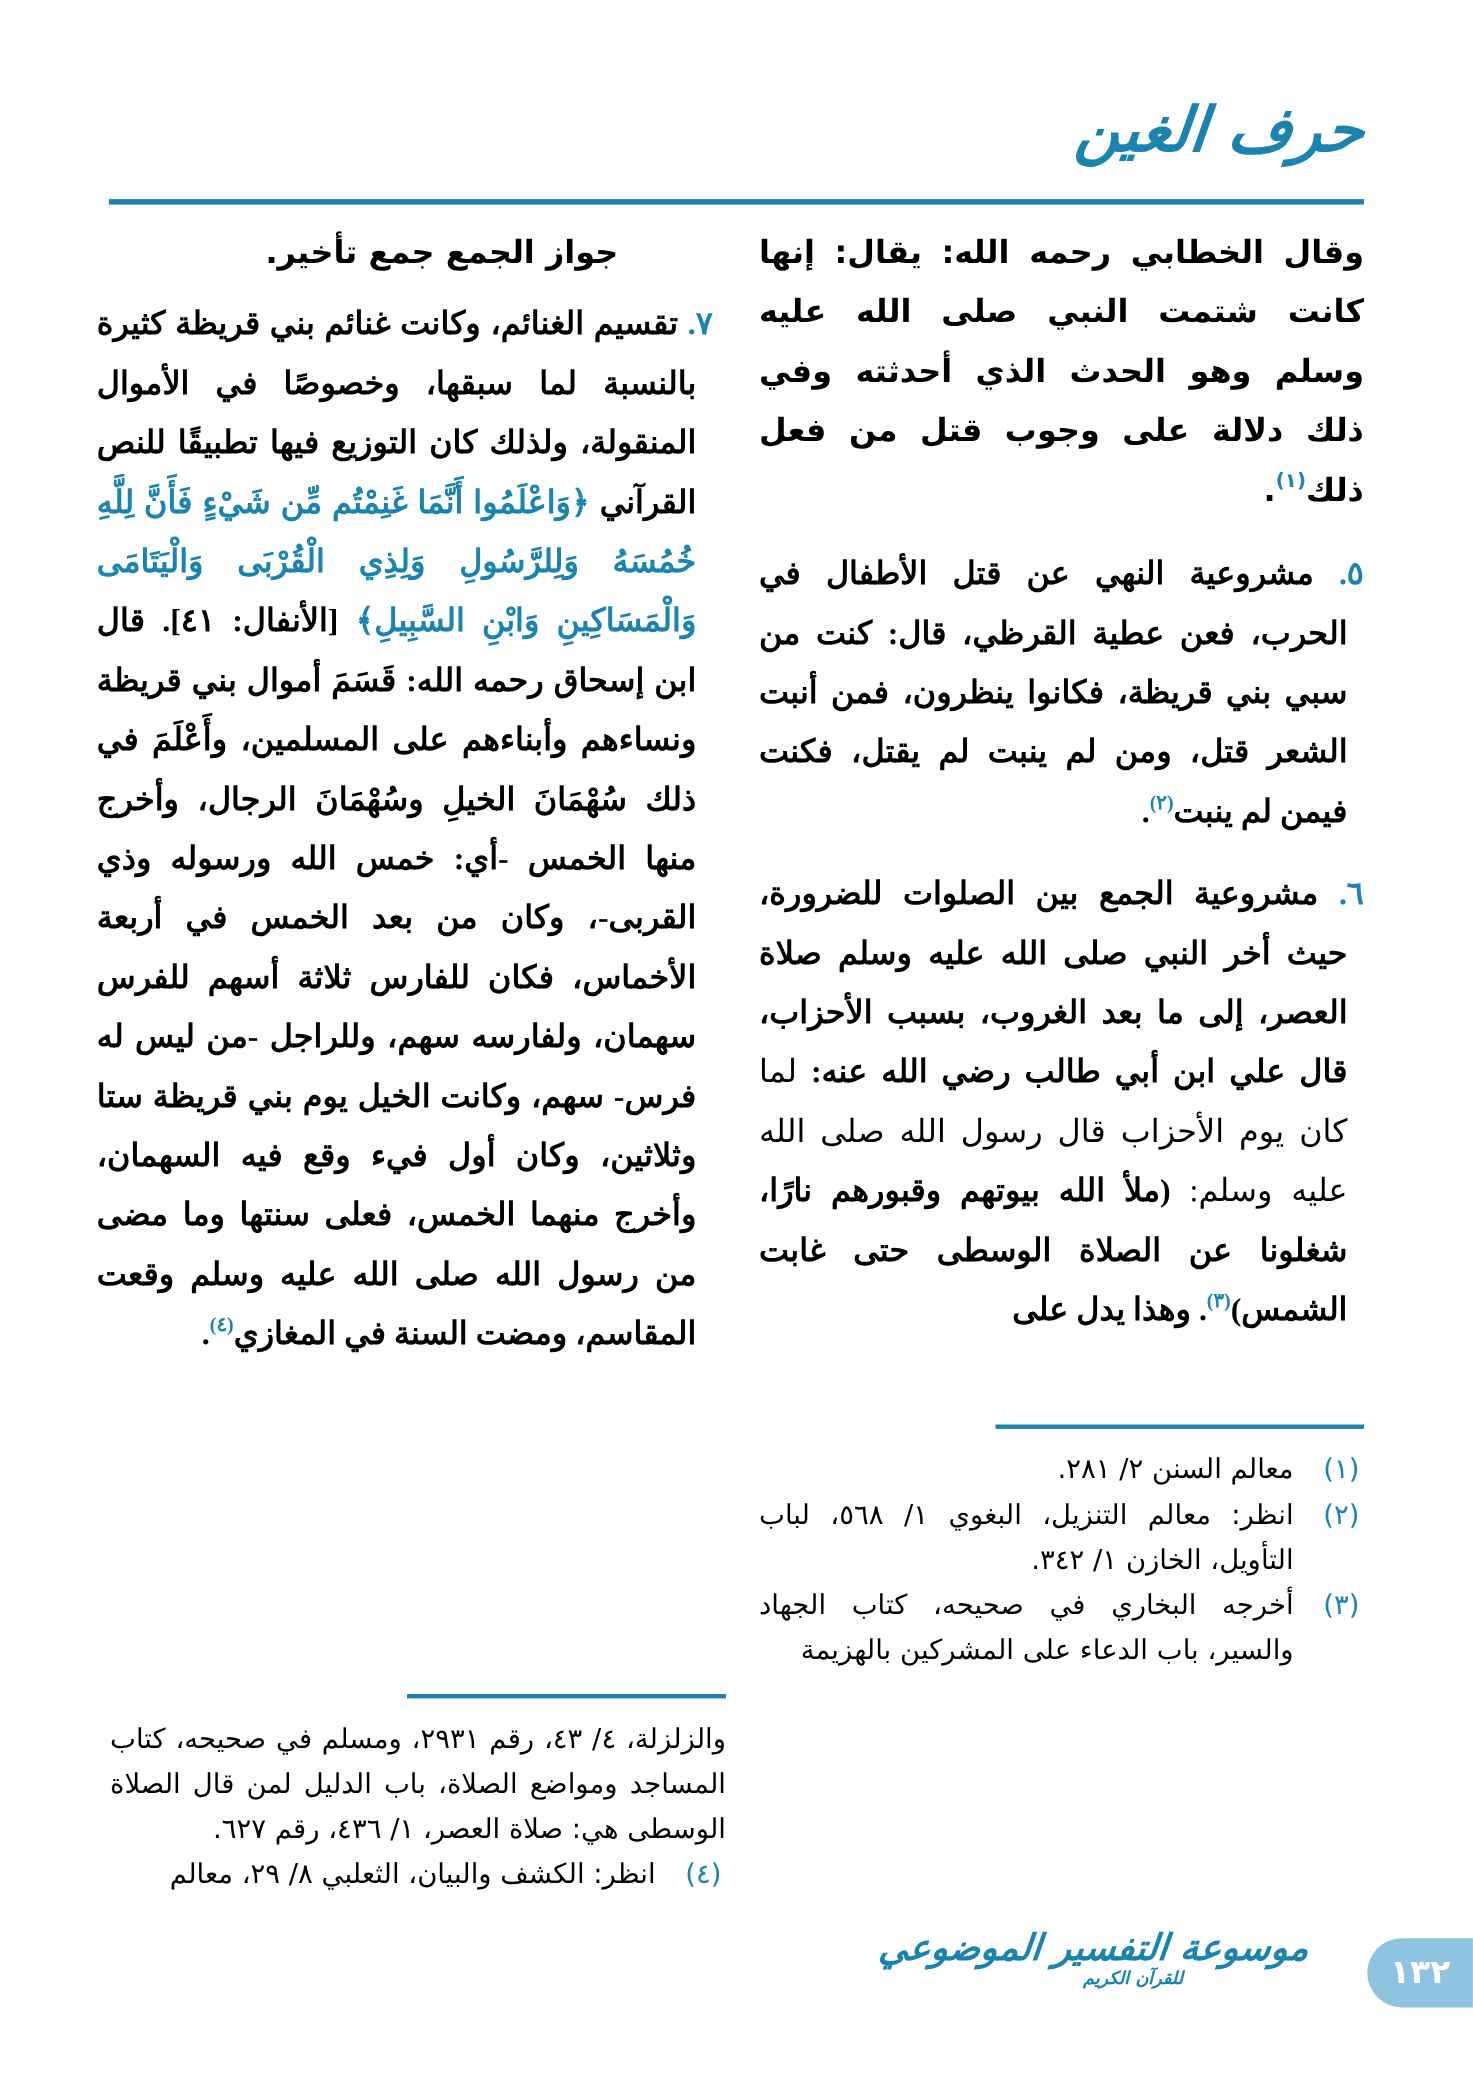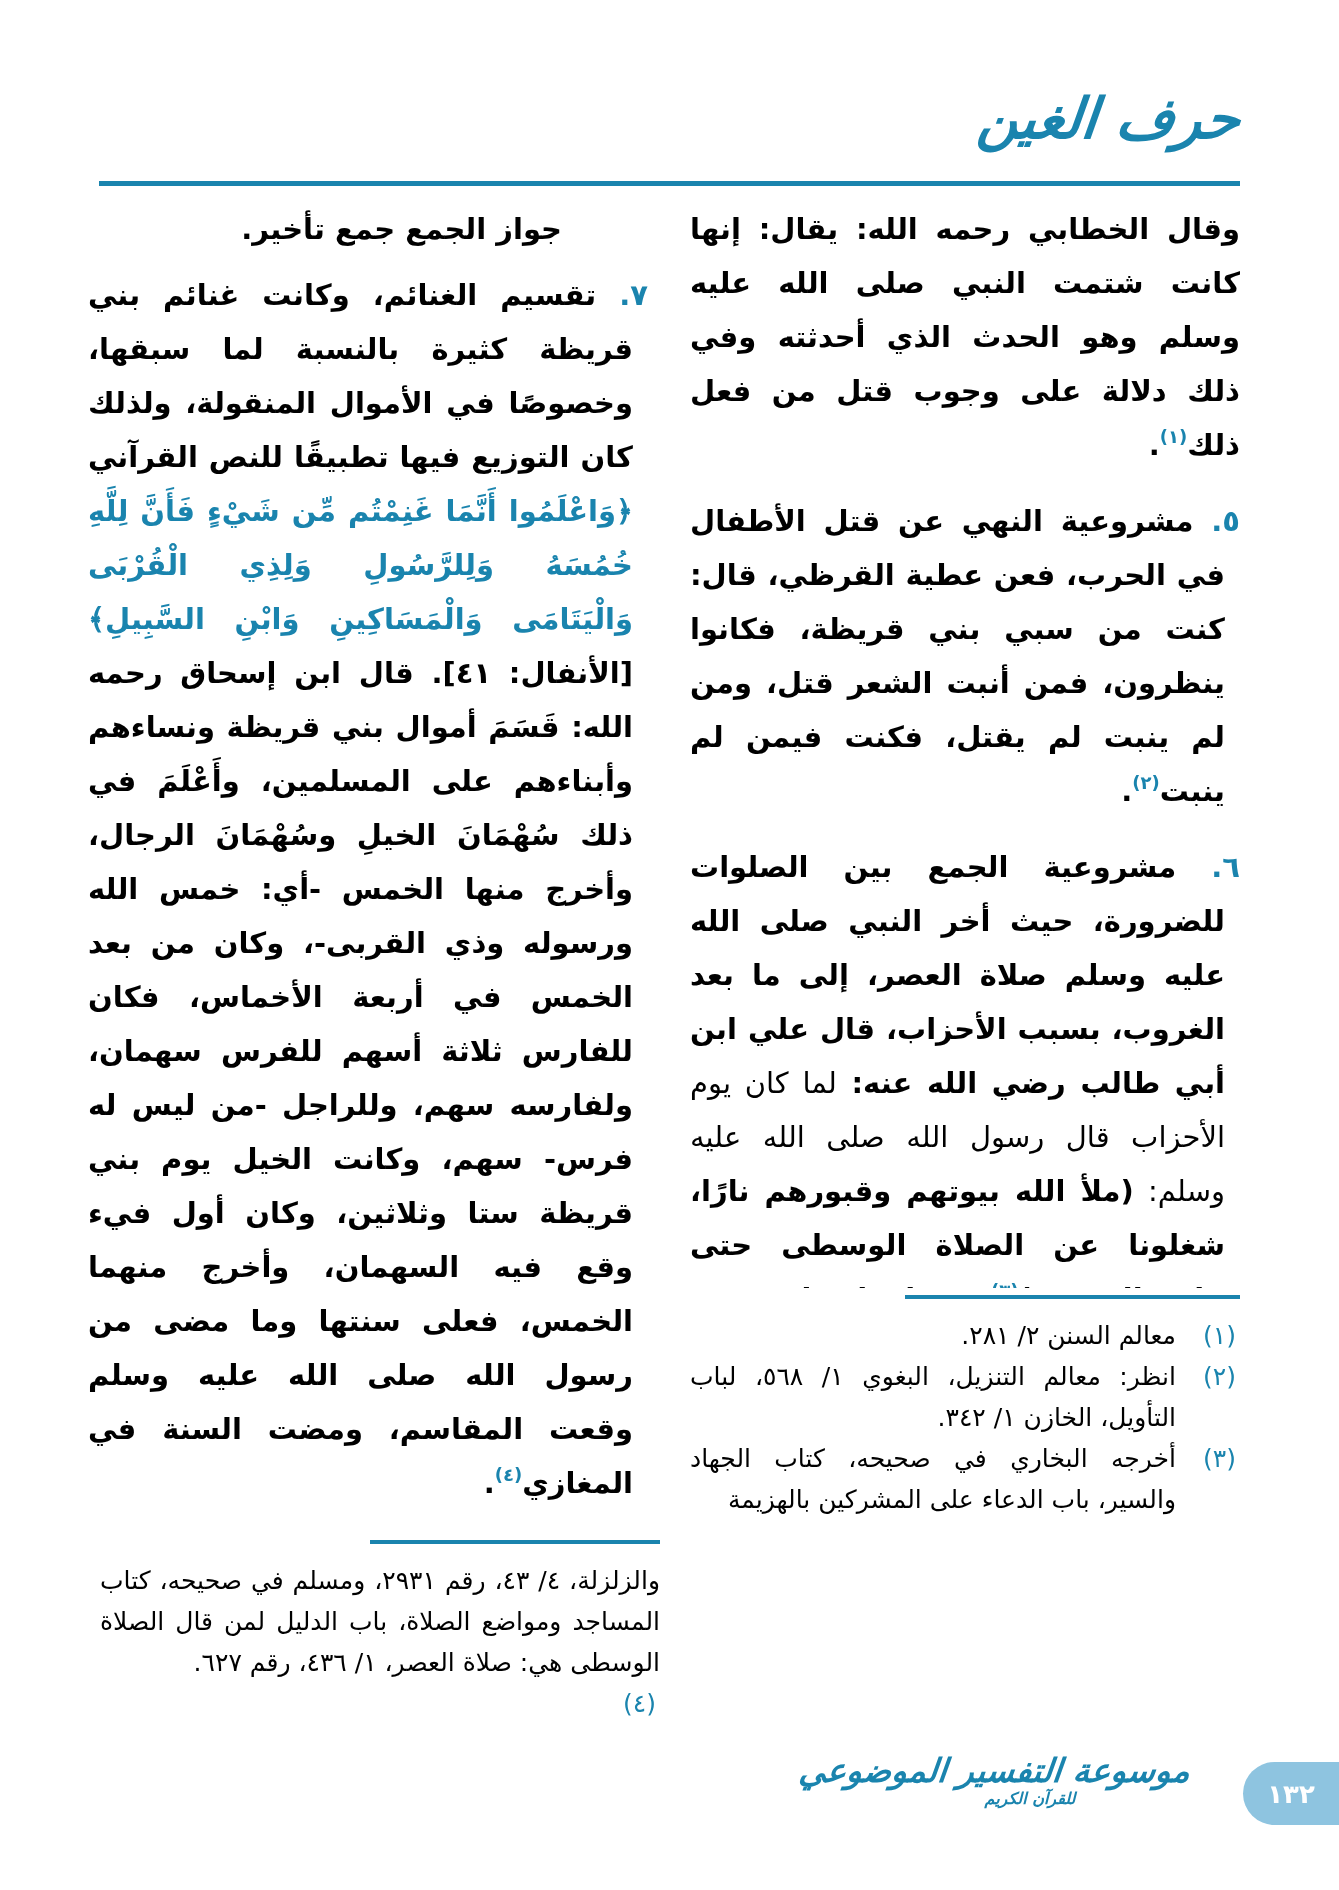--- a/index.html
+++ b/index.html
@@ -25,21 +25,21 @@
     background:#1a84ae;
   }
   
   .col-body{position:absolute;top:202px;overflow:hidden;}
   .col-right-body{right:99px;width:550px;max-height:1086px;}
   .col-left-body{left:88px;width:560px;max-height:1330px;}
   .para,.item{
     font-size:29px;line-height:54px;font-weight:bold;
     text-align:justify;margin:0 0 18px 0;
   }
-  .item{padding-right:15px;text-indent:-15px;}
+  .item{padding-right:15px;text-indent:-15px;font-family:Liberation Serif, serif;}
   .num{color:#1a84ae;font-weight:bold;}
   .normal{font-weight:normal;}
   .quran{color:#1a84ae;}
   .fnref{
     color:#1a84ae;font-size:18px;font-weight:bold;
     position:relative;top:-12px;letter-spacing:0;
   }
   .p-indent{padding-right:86px;margin-bottom:12px;}
   
   .rc-footnotes{position:absolute;top:1295px;right:99px;width:550px;}
@@ -63,21 +63,21 @@
     transform:skewX(-6deg);white-space:nowrap;
   }
   .logo-line2{
     font-size:16px;font-weight:bold;font-style:italic;
     margin-top:0;letter-spacing:1px;
   }
   .page-badge{
     position:absolute;top:1762px;right:0;width:96px;height:63px;
     background:#8ec4e0;border-radius:32px 0 0 32px;
     display:flex;align-items:center;justify-content:center;
-    color:#ffffff;font-size:26px;font-weight:bold;
+    color:#ffffff;font-size:30px;font-weight:bold;
   }
 </style>
 </head>
 <body>
 
 <div class="page">
 
   <div class="chapter-title">حرف الغين</div>
   <div class="header-rule"></div>
 
@@ -98,21 +98,21 @@
 
   <div class="col-body col-left-body">
     <p class="para p-indent">جواز الجمع جمع تأخير.</p>
 
     <div class="item"><span class="num">٧.</span><span> تقسيم الغنائم، وكانت غنائم بني قريظة كثيرة بالنسبة لما سبقها، وخصوصًا في الأموال المنقولة، ولذلك كان التوزيع فيها تطبيقًا للنص القرآني </span><span class="quran">﴿وَاعْلَمُوا أَنَّمَا غَنِمْتُم مِّن شَيْءٍ فَأَنَّ لِلَّهِ خُمُسَهُ وَلِلرَّسُولِ وَلِذِي الْقُرْبَى وَالْيَتَامَى وَالْمَسَاكِينِ وَابْنِ السَّبِيلِ﴾ </span><span>[الأنفال: ٤١]. </span><span>قال ابن إسحاق رحمه الله: قَسَمَ أموال بني قريظة ونساءهم وأبناءهم على المسلمين، وأَعْلَمَ في ذلك سُهْمَانَ الخيلِ وسُهْمَانَ الرجال، وأخرج منها الخمس -أي: خمس الله ورسوله وذي القربى-، وكان من بعد الخمس في أربعة الأخماس، فكان للفارس ثلاثة أسهم للفرس سهمان، ولفارسه سهم، وللراجل -من ليس له فرس- سهم، وكانت الخيل يوم بني قريظة ستا وثلاثين، وكان أول فيء وقع فيه السهمان، وأخرج منهما الخمس، فعلى سنتها وما مضى من رسول الله صلى الله عليه وسلم وقعت المقاسم، ومضت السنة في المغازي</span><span class="fnref">(٤)</span><span>.</span></div>
   </div>
 
   <div class="lc-footnotes">
     <div class="fn-rule fn-rule-l"></div>
     <div class="fn"><span>والزلزلة، ٤/ ٤٣، رقم ٢٩٣١، ومسلم في صحيحه، كتاب المساجد ومواضع الصلاة، باب الدليل لمن قال الصلاة الوسطى هي: صلاة العصر، ١/ ٤٣٦، رقم ٦٢٧.</span></div>
-    <div class="fn fn-hang"><span class="fn-marker">(٤)</span></div>
+    <div class="fn fn-hang"><span class="fn-marker">(٤)</span><span>انظر: الكشف والبيان، الثعلبي ٨/ ٢٩، معالم</span></div>
   </div>
 
   <div class="footer-logo">
     <div class="logo-line1">موسوعة التفسير الموضوعي</div>
     <div class="logo-line2">للقرآن الكريم</div>
   </div>
   <div class="page-badge">
       <span>١٣٢</span>
     </div>
 

